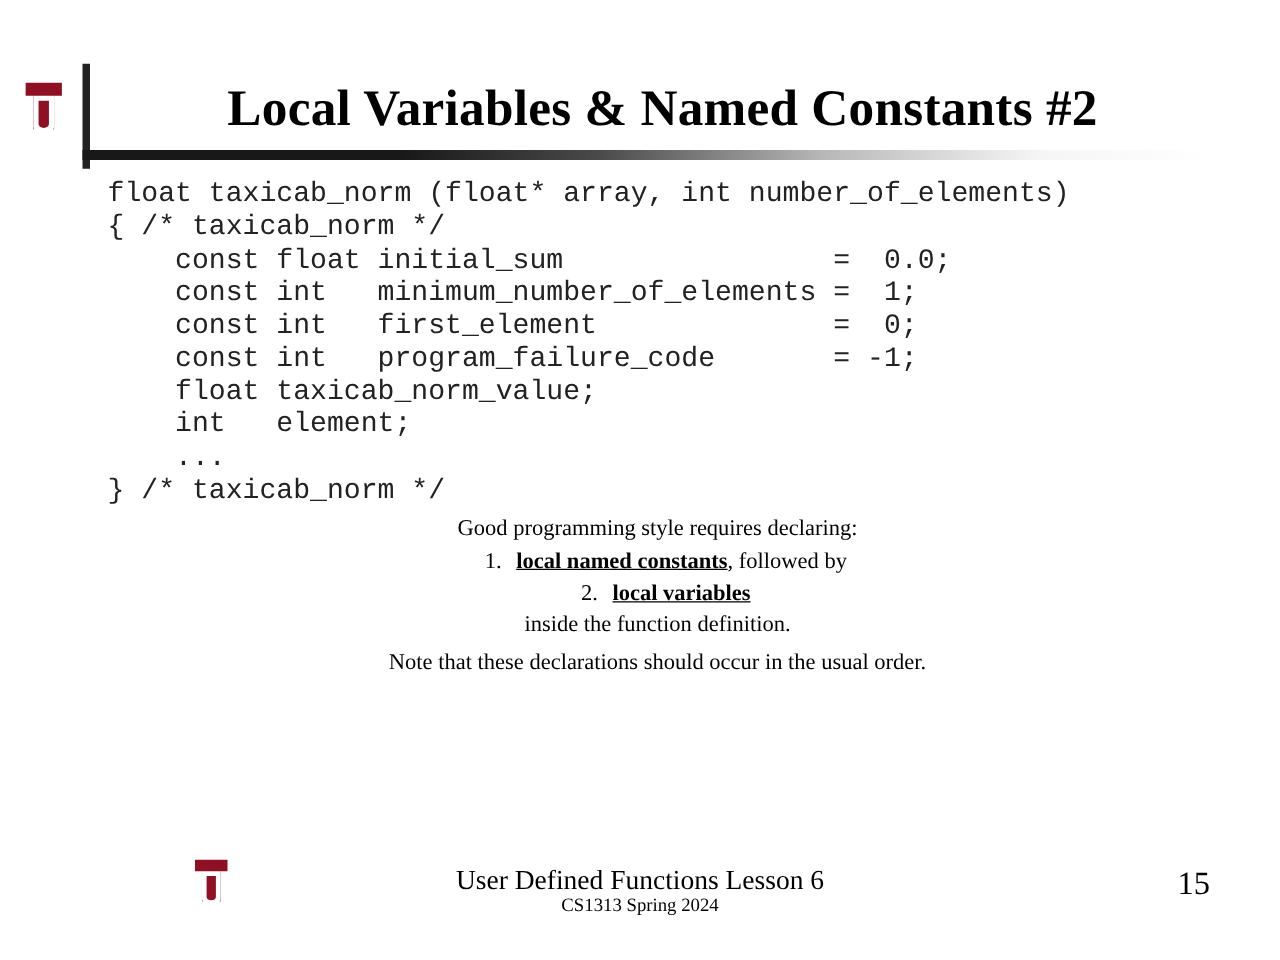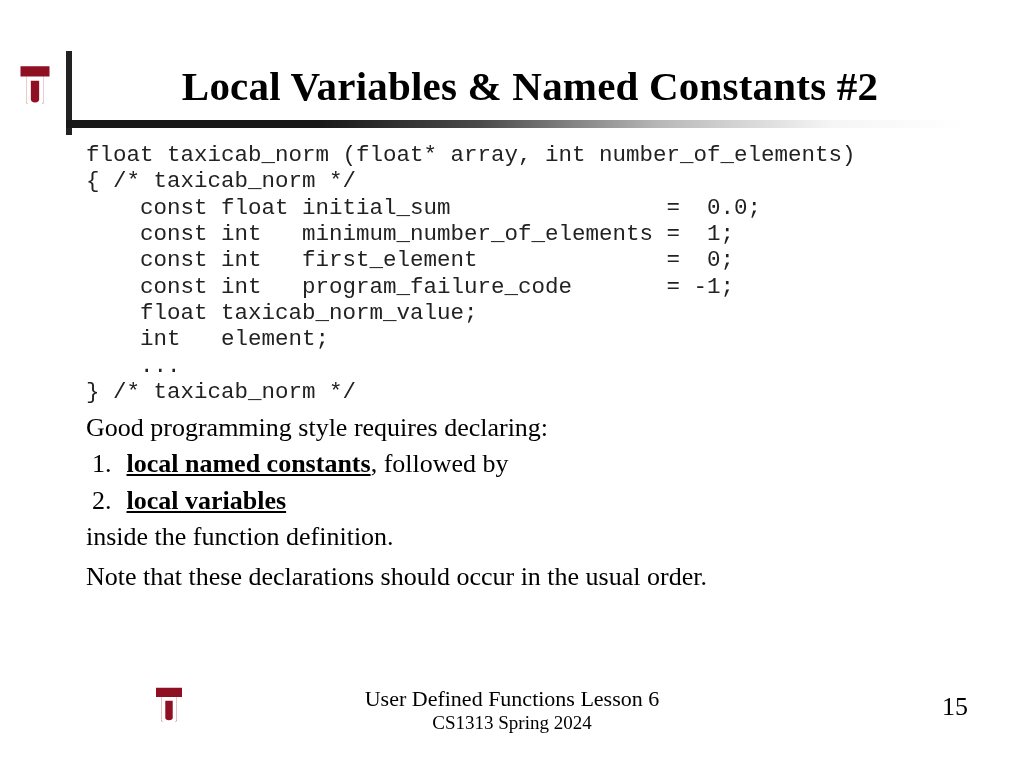--- a/index.html
+++ b/index.html
@@ -48,39 +48,40 @@
   }
   .code {
     font-family:"Courier New", Courier, monospace;
     font-size:22.5px;
     line-height:1.17;
     white-space:pre;
     color:#222;
   }
   .code .b { font-weight:normal; }
   .body {
-    font-size:26px;
+    font-size:18px;
     line-height:1.32;
     margin-top:6px;
+    text-align:center;
   }
   .body .li {
     padding-left:38px;
     text-indent:-32px;
     margin:2px 0;
   }
   .body .num { display:inline-block; width:28px; text-indent:0; }
   .body .ubold { font-weight:bold; text-decoration:underline; }
   .footer {
     position:absolute;
     left:0; bottom:26px;
     width:1024px;
     text-align:center;
   }
   .footer .line1 { font-size:22px; }
-  .footer .line2 { font-size:19px; }
+  .footer .line2 { font-size:15px; }
   .pagenum {
     position:absolute;
     right:56px; bottom:38px;
     font-size:26px;
   }
   .logo-bottom {
     position:absolute;
     left:150px; bottom:24px;
     width:38px; height:52px;
   }

